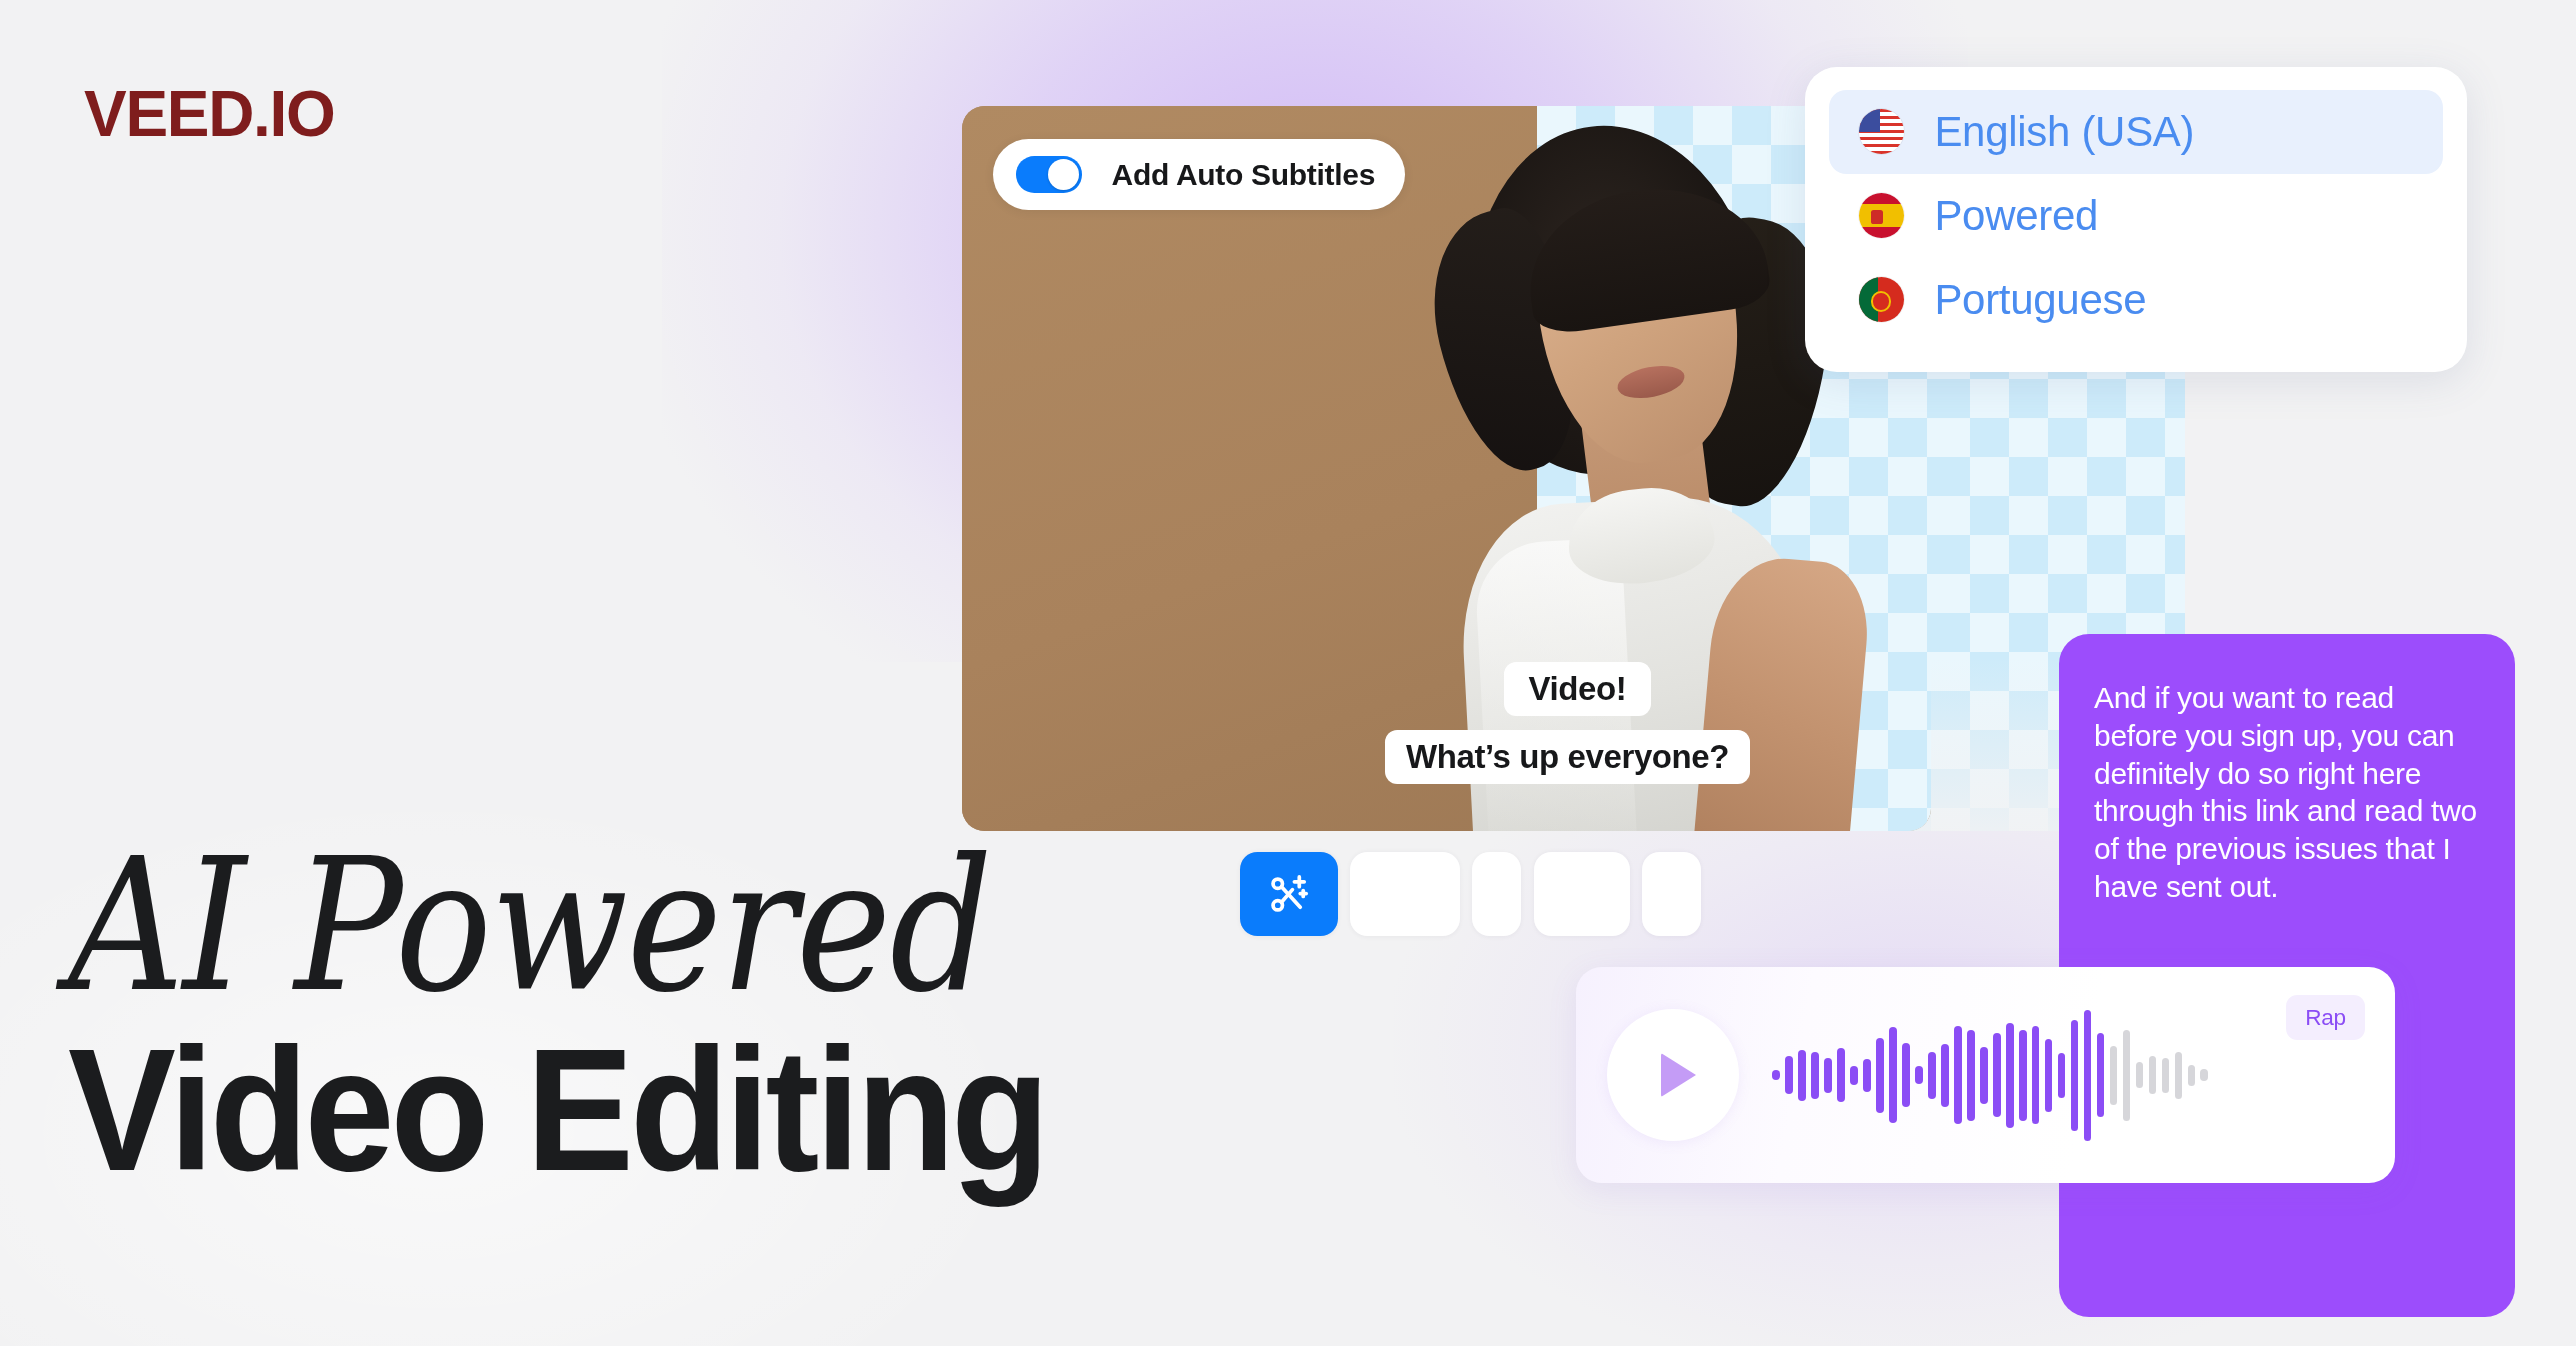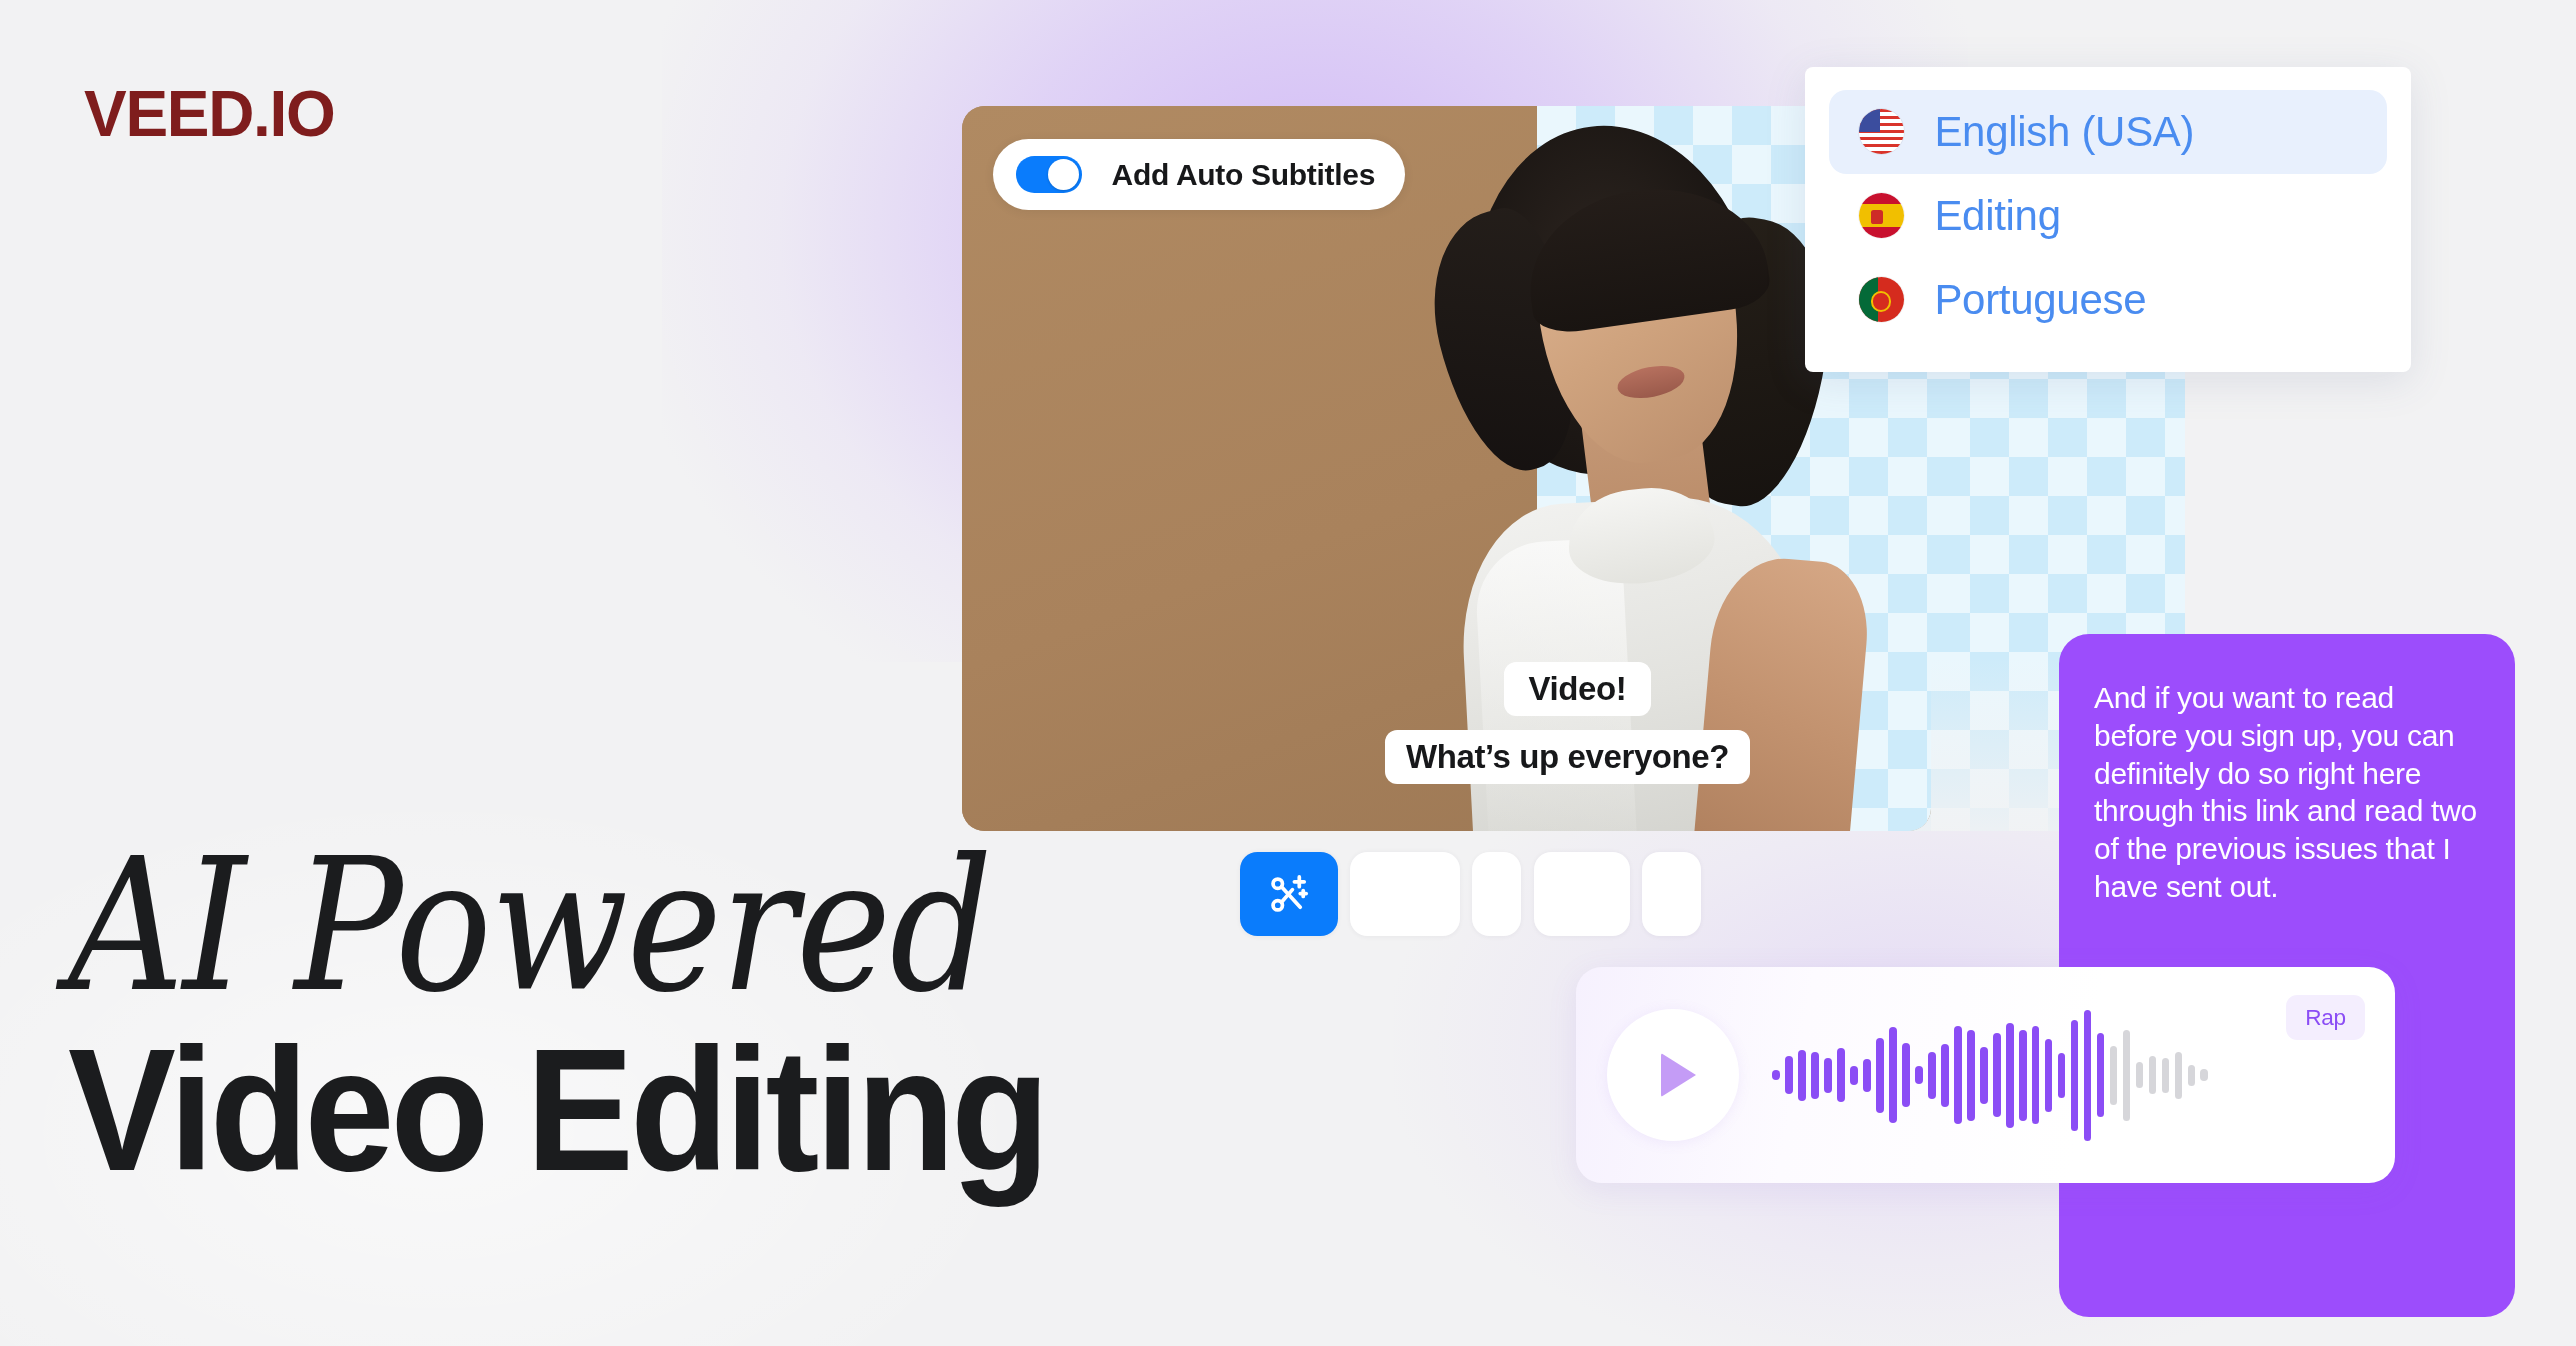--- a/index.html
+++ b/index.html
@@ -306,24 +306,24 @@
     left: 1385px; top: 730px;
     padding: 0 21px;
     height: 54px;
     font-size: 33px;
   }
 
   
   .lang-panel {
     position: absolute;
     left: 1805px; top: 67px;
-    width: 606px;
+    width: 662px;
     padding: 22.6px 24.4px 30px 24.4px;
     background: #ffffff;
-    border-radius: 8px;
+    border-radius: 32px;
     box-shadow: 0 8.7px 42px rgba(80,90,140,0.13);
     z-index: 20;
   }
   .lang-item {
     display: flex;
     align-items: center;
     gap: 30px;
     height: 84px;
     padding: 0 30px;
     border-radius: 17.4px;
@@ -543,21 +543,21 @@
   <div class="caption caption-hello">Video!</div>
   <div class="caption caption-whatsup">What’s up everyone?</div>
 
   <div class="lang-panel">
     <div class="lang-item selected">
       <div class="lang-flag flag-usa"></div>
       <div class="lang-label">English (USA)</div>
     </div>
     <div class="lang-item">
       <div class="lang-flag flag-esp"></div>
-      <div class="lang-label">Editing</div>
+      <div class="lang-label">Powered</div>
     </div>
     <div class="lang-item">
       <div class="lang-flag flag-prt"></div>
       <div class="lang-label">Portuguese</div>
     </div>
   </div>
 
   <div class="toolbar">
     <div class="tool-btn primary">
       <svg class="tool-icon" viewBox="0 0 24 24" fill="none" stroke="#ffffff" stroke-width="1.9" stroke-linecap="round" stroke-linejoin="round">

